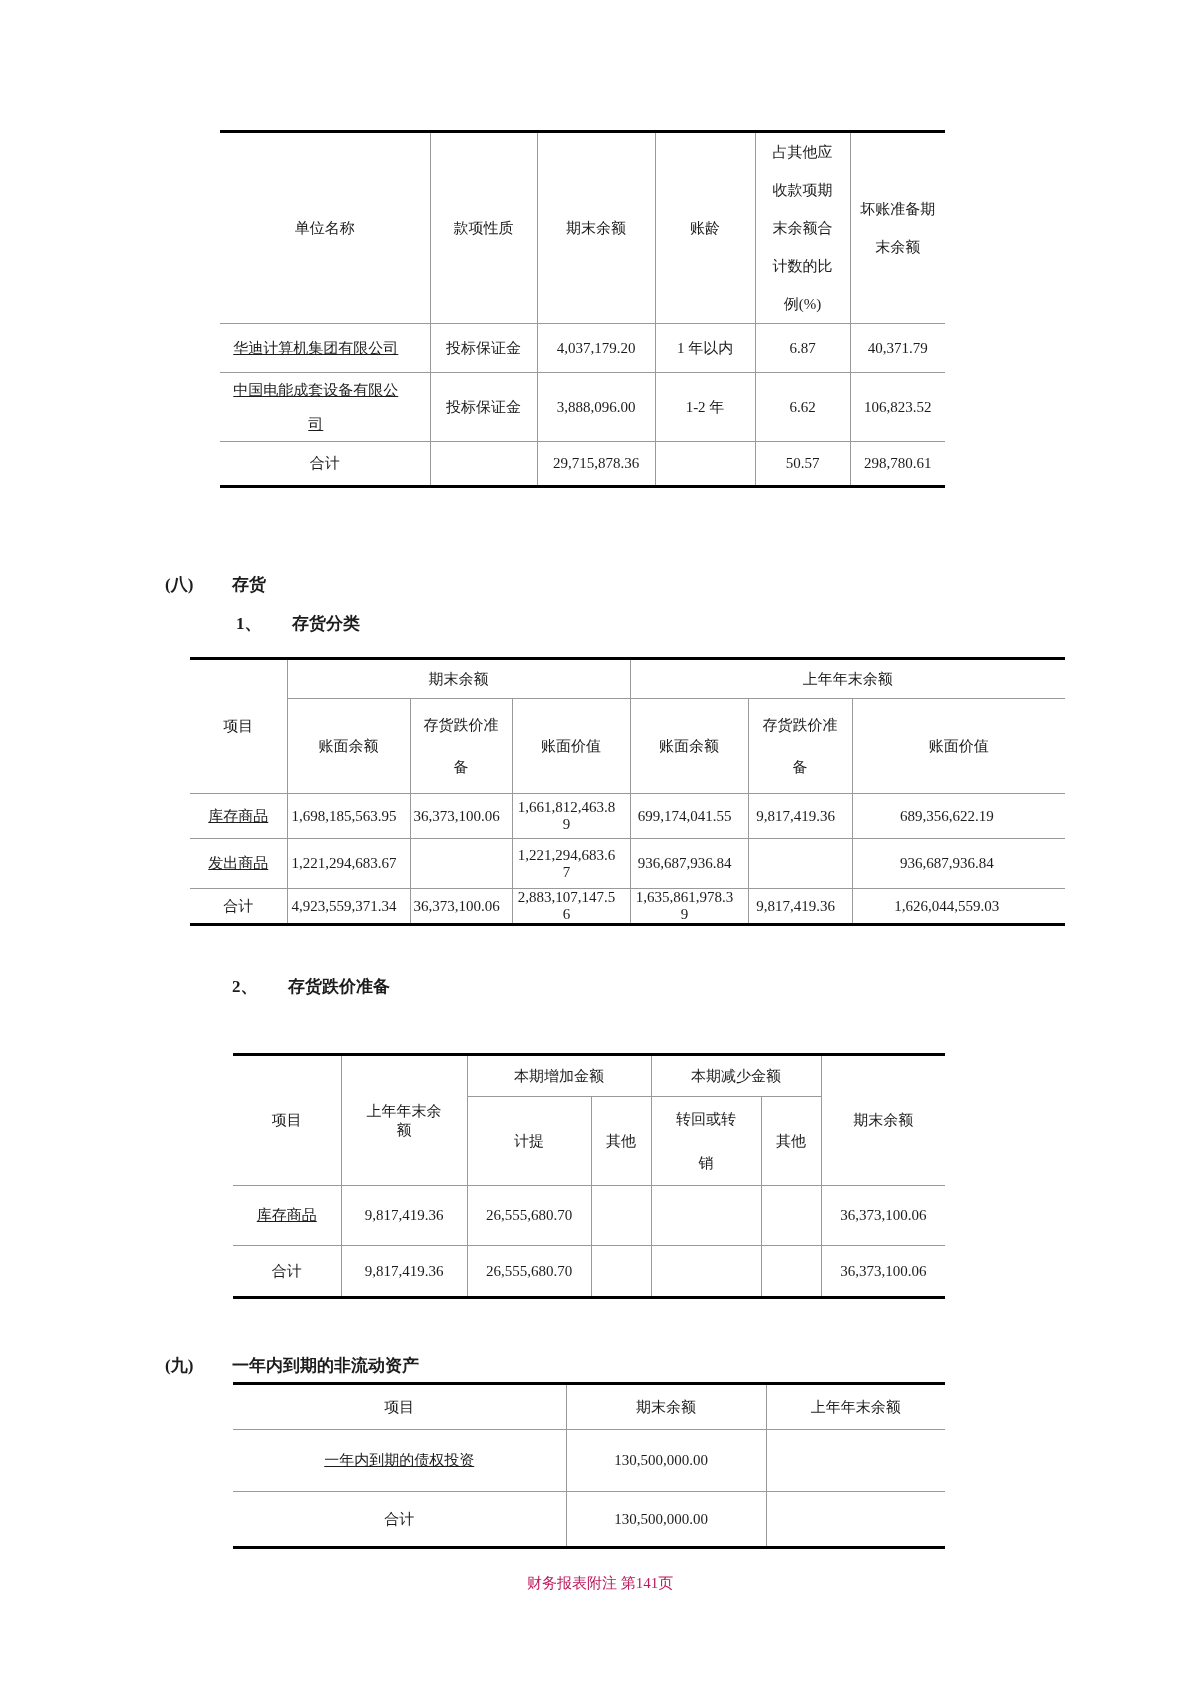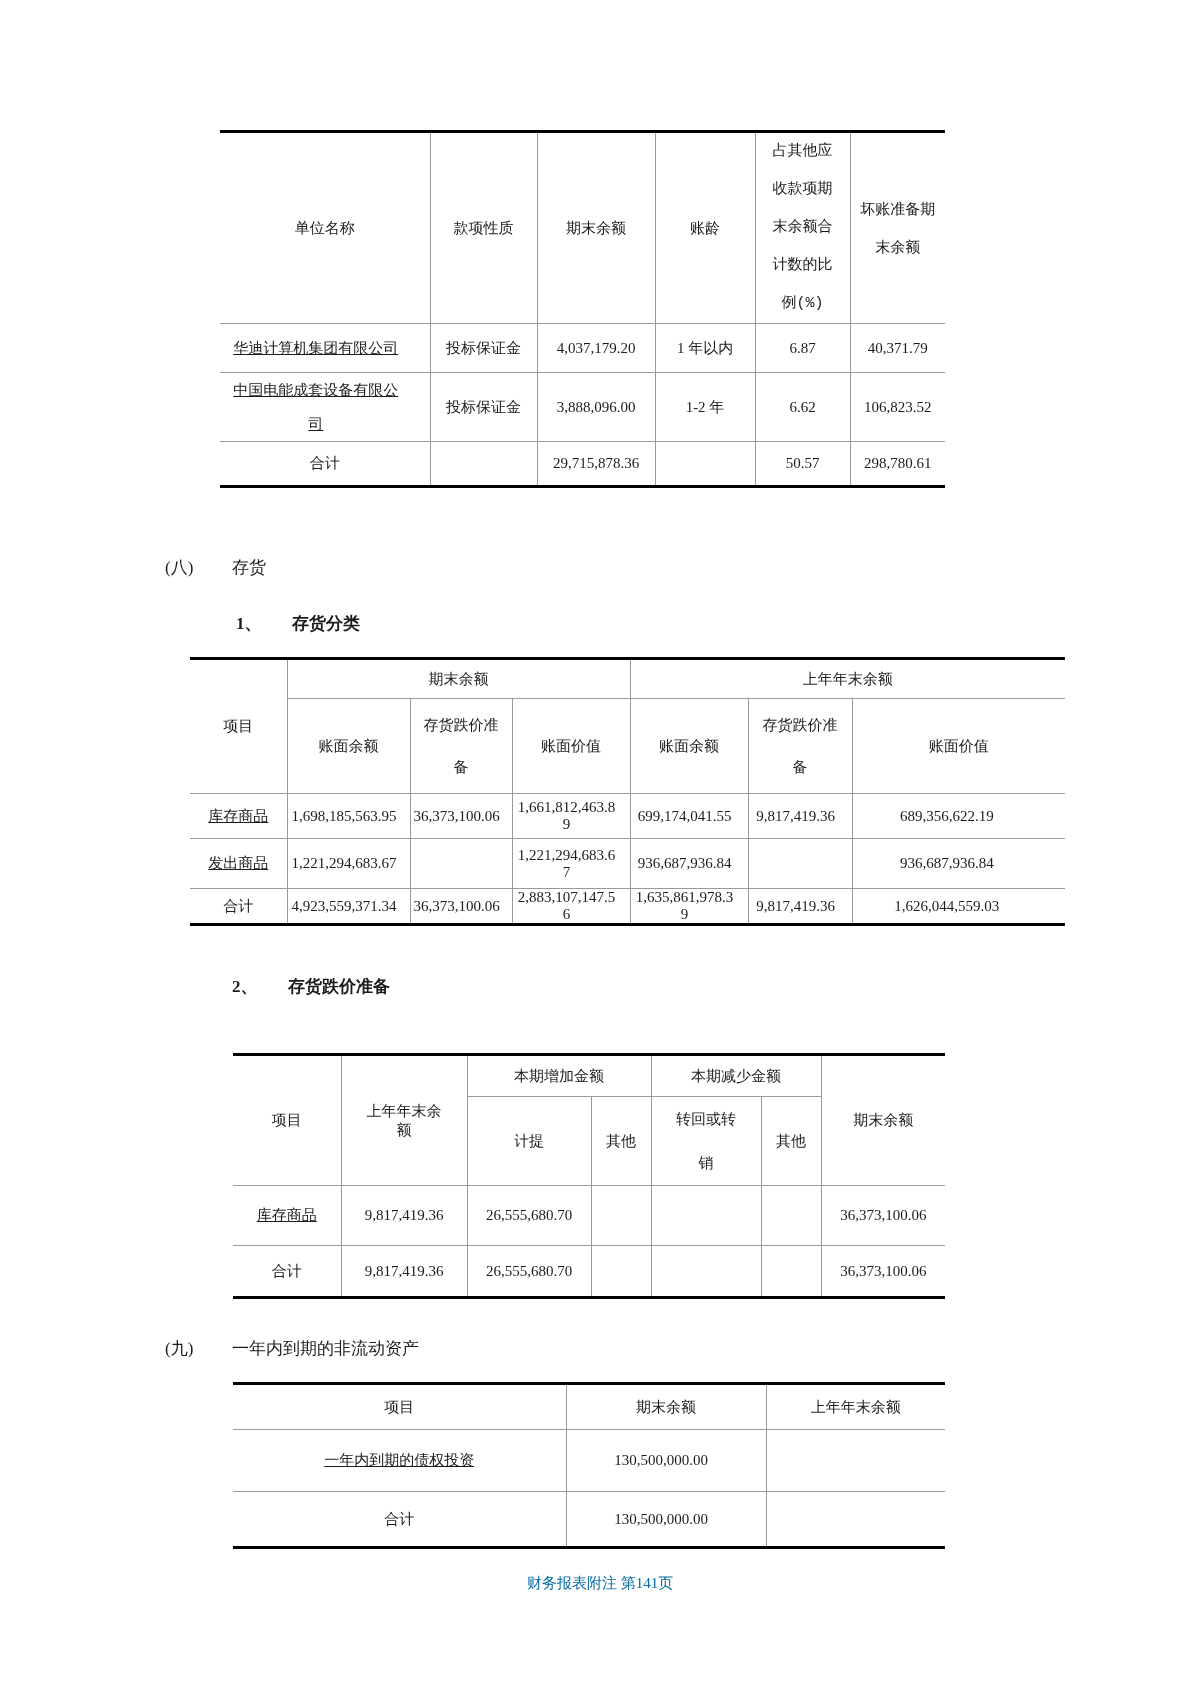--- a/index.html
+++ b/index.html
@@ -16,21 +16,21 @@
   table.tbl td{
     border:1px solid #9a9a9a;padding:0 8px;vertical-align:middle;
     text-align:center;overflow:hidden;word-break:break-all;
   }
   td.lbl{text-align:left;padding-left:7px;text-decoration:underline;}
   td.num{text-align:right;padding-right:12px;}
   
   .t1{width:725px;}
   .t1 tr.h{height:190px;}
   .t1 tr.h td{line-height:38px;font-weight:normal;}
-  .t1 td.ratio-h{padding:0 12px;font-family:Liberation Mono, monospace;}
+  .t1 td.ratio-h{padding:0 12px;}
   .t1 tr.r1{height:49px;}
   .t1 tr.r2{height:68px;}
   .t1 tr.rt{height:45px;}
   .t1 tr.r2 td.lbl,.t1 tr.r1 td.lbl{line-height:34px;padding-right:26px;}
   
   .t2{width:875px;border-top-width:4px;}
   .t2 tr.g{height:40px;}
   .t2 tr.s{height:95px;}
   .t2 tr.s td{line-height:42px;}
   .t2 tr.ra{height:45px;}
@@ -46,25 +46,25 @@
   .t3 td.wrapn{padding:0 20px;}
   .t3 tr.ra{height:60px;}
   .t3 tr.rt{height:52px;}
   
   .t4{width:712px;border-bottom-width:4px;}
   .t4 tr.h{height:46px;}
   .t4 tr.ra{height:62px;}
   .t4 tr.rt{height:56px;}
   .t4 td.num{padding-right:18px;}
   
-  .h-major{font-weight:normal;font-size:17px;white-space:nowrap;}
+  .h-major{font-weight:bold;font-size:17px;white-space:nowrap;margin-top:17px;}
   .h-major .num{display:inline-block;width:67px;text-align:left;}
   .h-minor{font-weight:bold;font-size:17px;white-space:nowrap;}
   .h-minor .num{display:inline-block;width:56px;text-align:left;}
-  .footer{left:0;width:1200px;text-align:center;font-size:15px;color:#0369a1;}
+  .footer{left:0;width:1200px;text-align:center;font-size:15px;color:#be185d;}
 </style>
 </head>
 <body>
 
 <table class="tbl t1 abs" style="left:220px;top:130px;">
   <colgroup>
     <col style="width:210px">
       <col style="width:107px">
       <col style="width:118px">
     <col style="width:100px">

